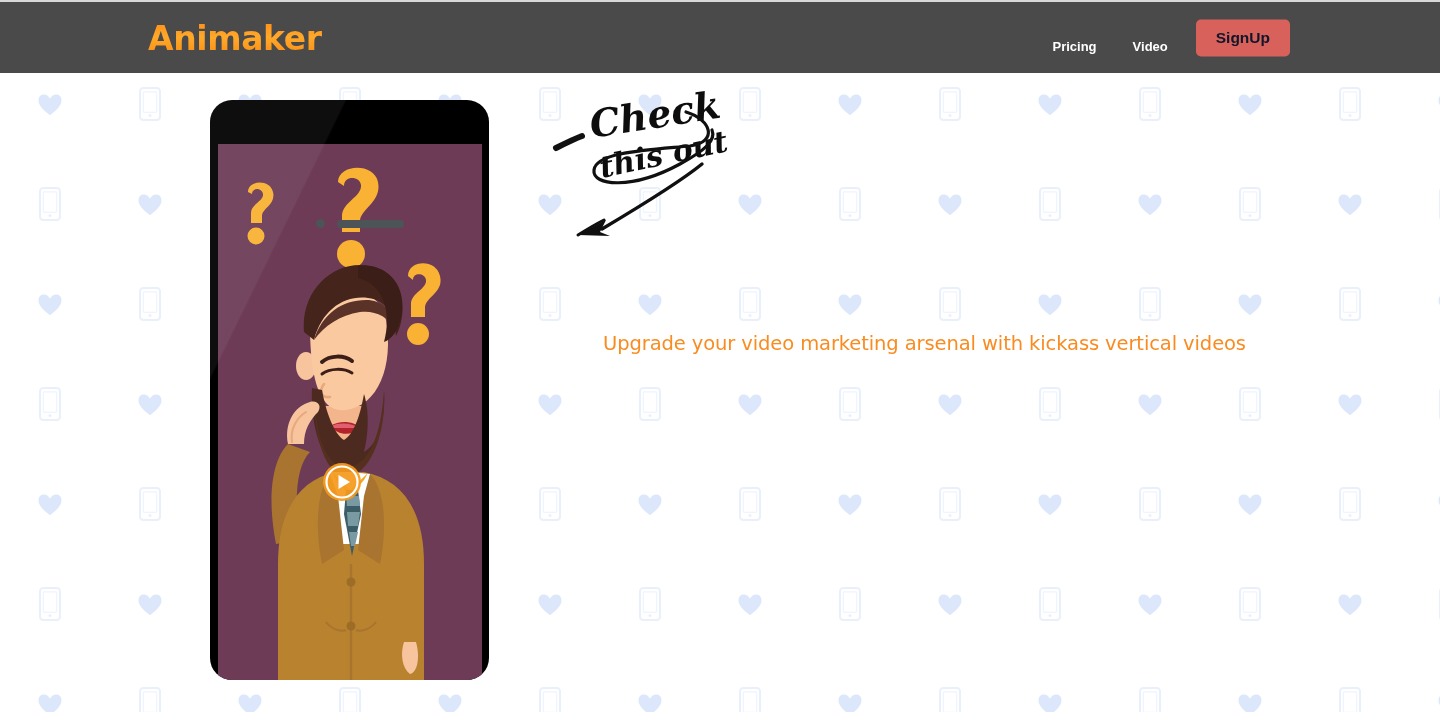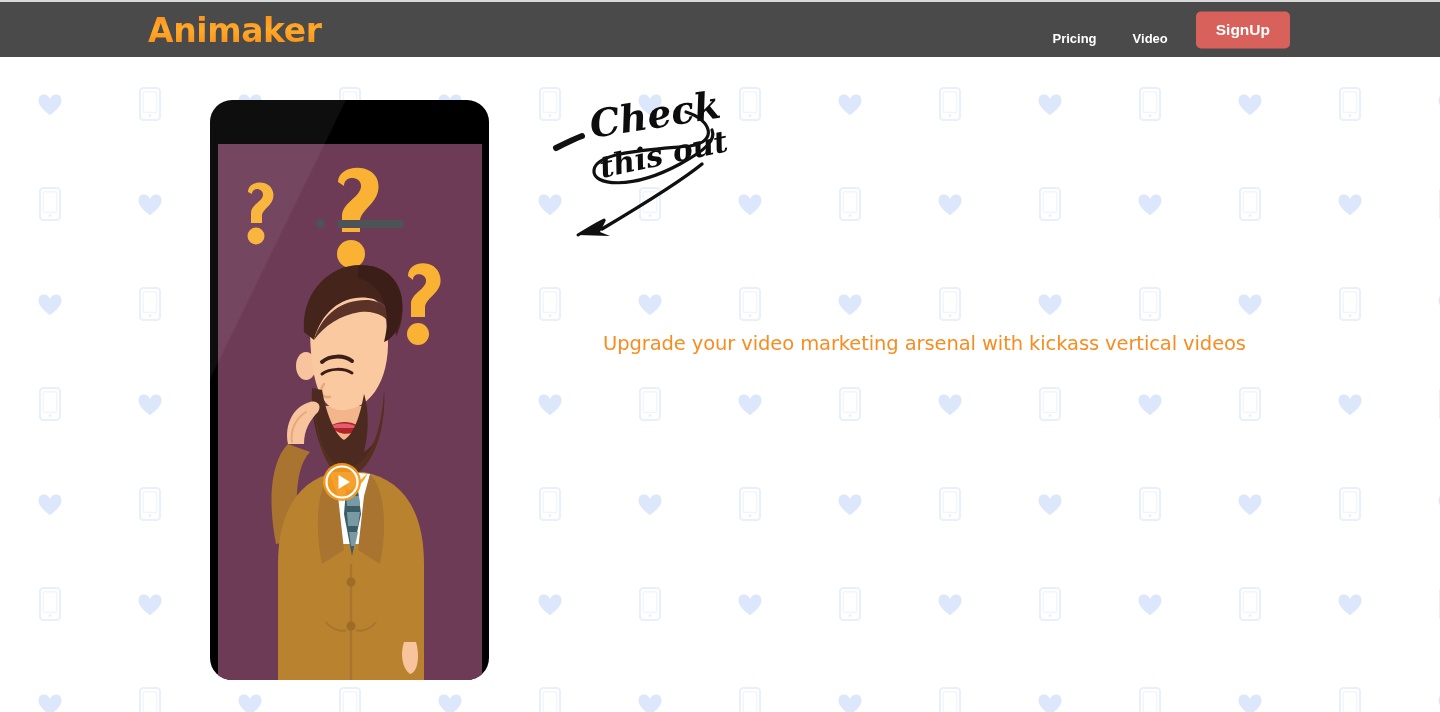--- a/index.html
+++ b/index.html
@@ -20,21 +20,21 @@
     width:1440px; height:639px;
     z-index:0; pointer-events:none;
   }
 
   
   #topline {
     position:absolute; left:0; top:0; width:1440px; height:2px;
     background:#d9d9d9; z-index:6;
   }
   #header {
-    position:absolute; left:0; top:2px; width:1440px; height:55px;
+    position:absolute; left:0; top:2px; width:1440px; height:71px;
     background:#4a4a4a; z-index:5;
     display:flex; align-items:center;
   }
   #logo {
     position:absolute; left:148px; top:50%;
     transform:translateY(-50%);
     font-size:33px; font-weight:bold; letter-spacing:-0.4px;
     background:linear-gradient(180deg,#ff8a14 0%,#ffa92b 48%,#f98a10 100%);
     -webkit-background-clip:text; background-clip:text;
     -webkit-text-fill-color:transparent; color:#ff9420;
@@ -46,21 +46,21 @@
     transform:translateY(-50%);
     display:flex; align-items:center; gap:0px;
   }
   .nav-link {
     color:#ffffff; font-size:13px; font-weight:bold;
     text-decoration:none; cursor:pointer; white-space:nowrap;margin-top:16px;
   }
   #nav-pricing { margin-right:36px; }
   #nav-login  { margin-right:28px; }
   #nav-signup {
-    background:#d9615c; color:#ffffff;
+    background:#d9615c; color:#0f172a;
     font-size:15.5px; font-weight:bold;
     border:none; border-radius:5px;
     padding:9px 20px 10px 20px;
     cursor:pointer; white-space:nowrap;
     font-family:"Liberation Sans", sans-serif;
   }
 
   
   #phone {
     position:absolute; left:210px; top:100px;

